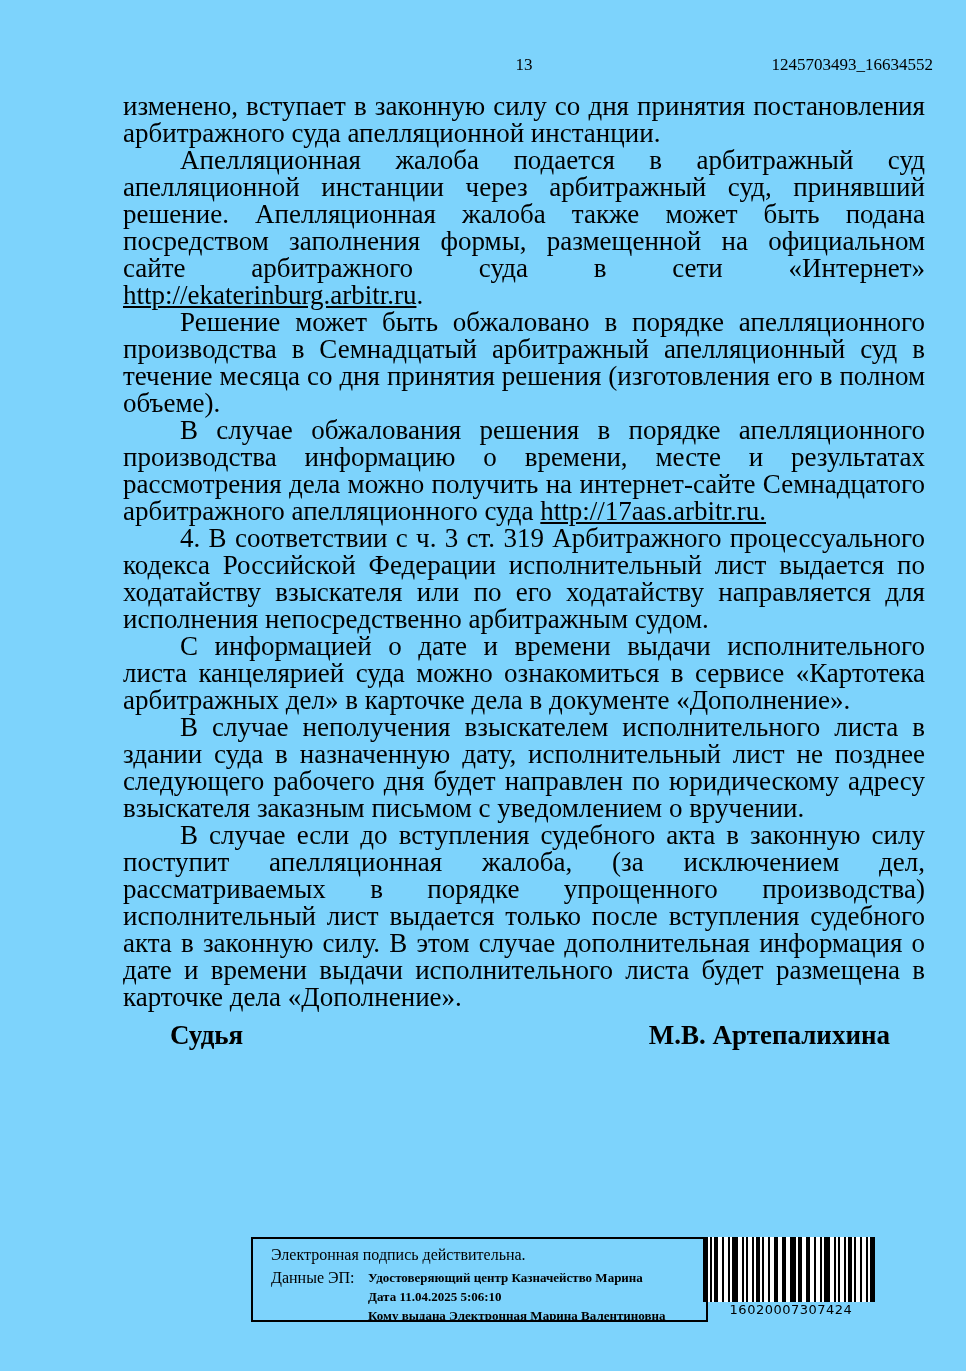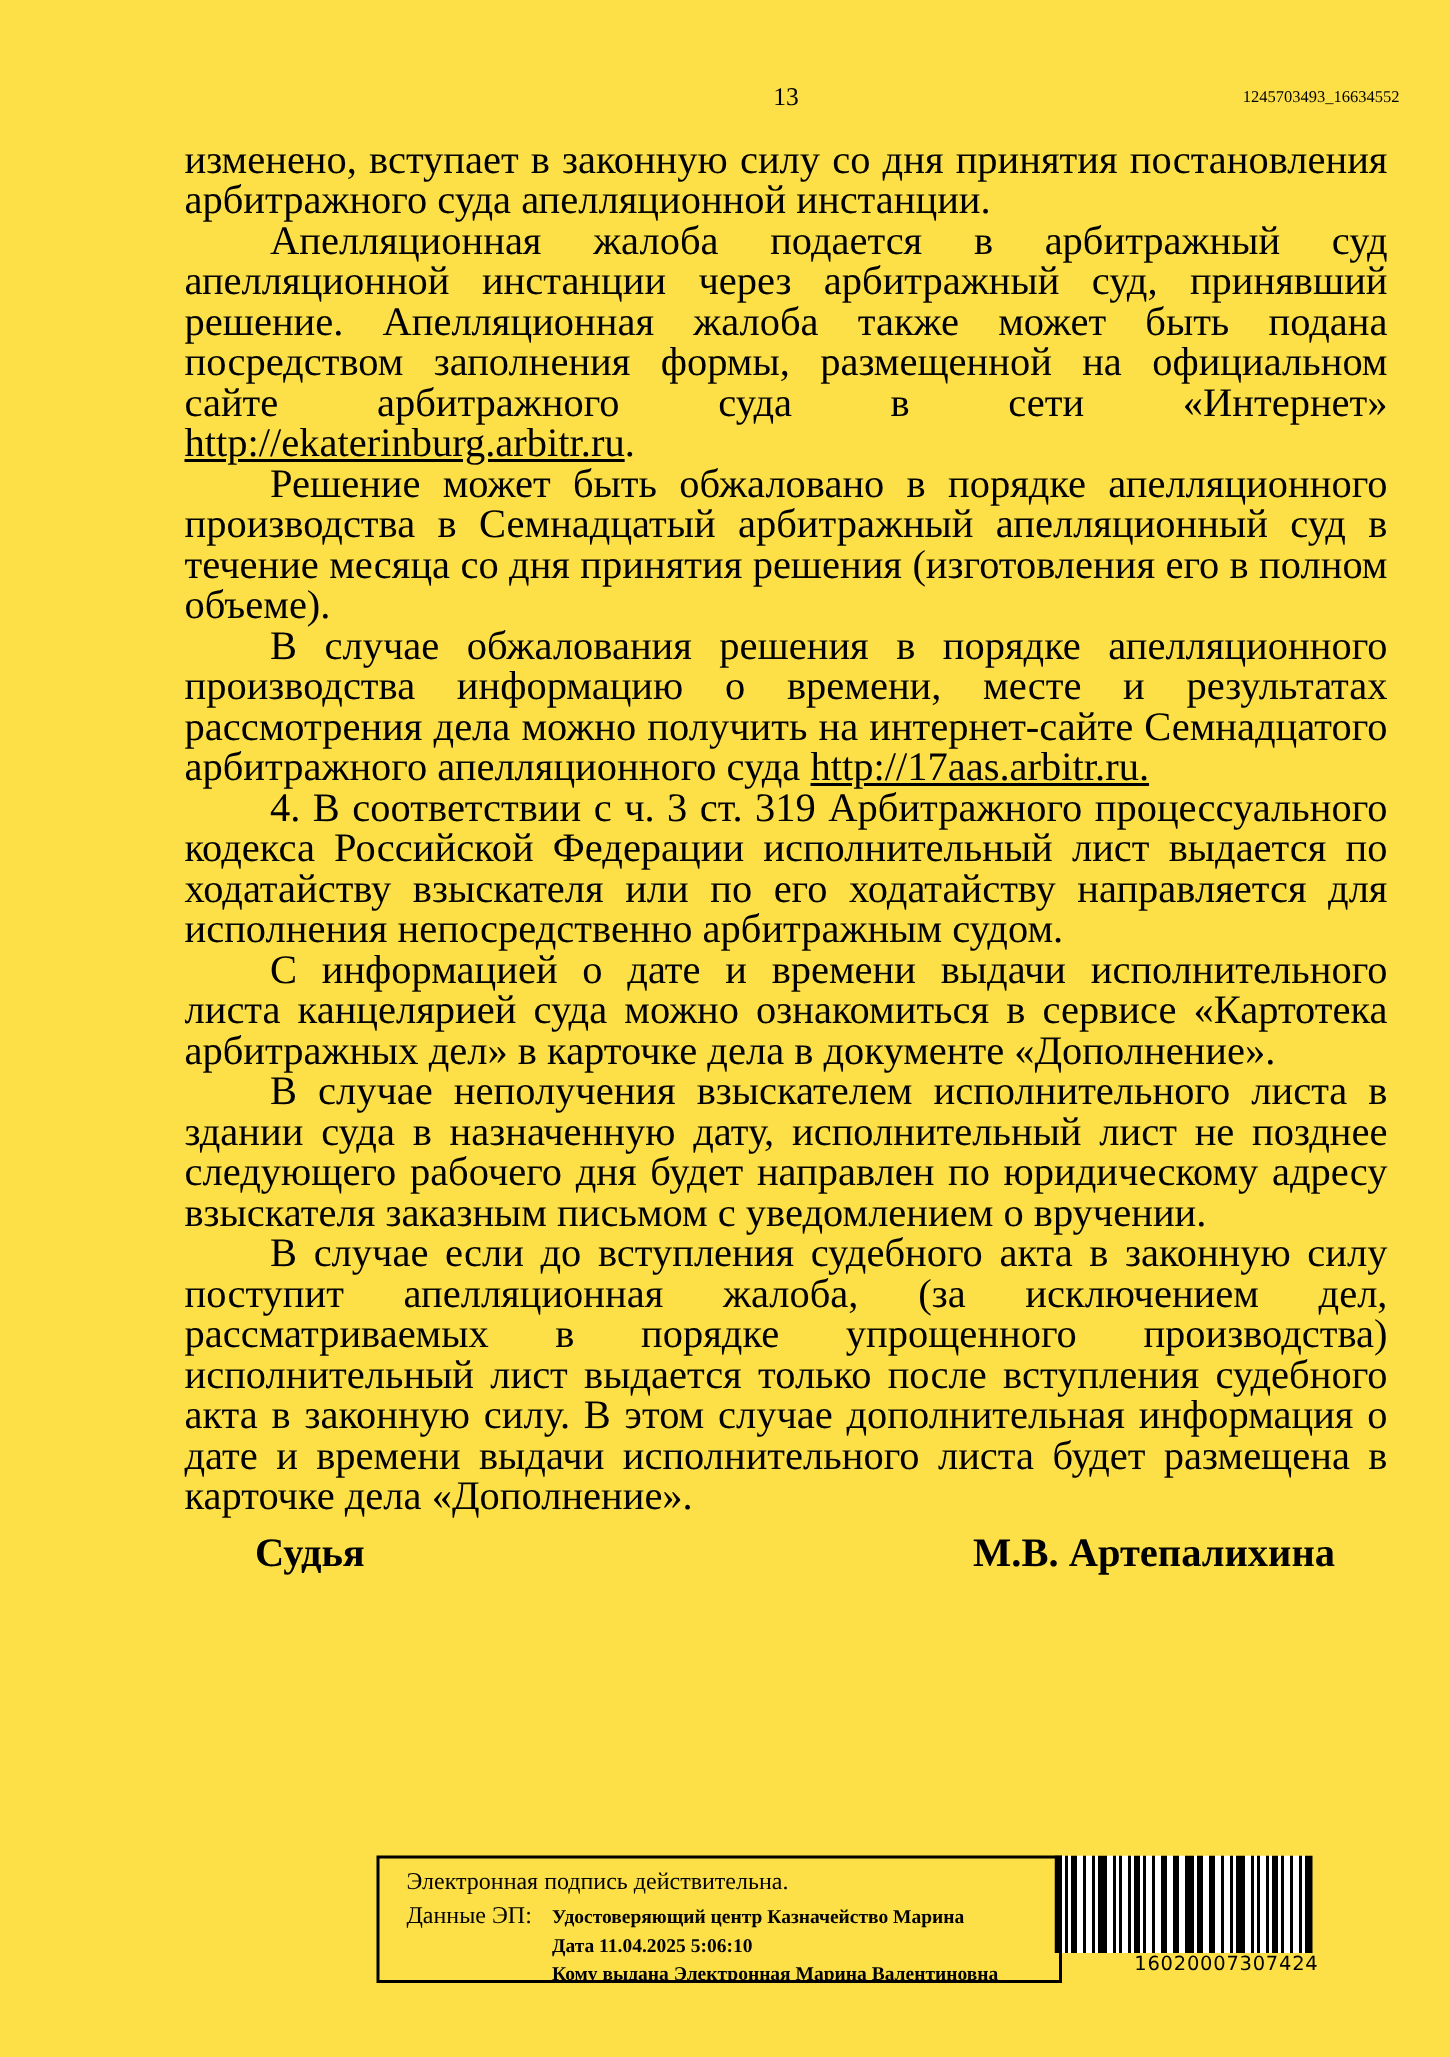--- a/index.html
+++ b/index.html
@@ -2,37 +2,37 @@
 <html lang="ru"><head>
 <meta charset="utf-8">
 <title>Document page</title>
 <style>
   html, body { margin: 0; padding: 0; background: #888; }
   .page {
     position: relative;
     width: 966px;
     height: 1371px;
     margin: 0 auto;
-    background: #fde047;
+    background: #7dd3fc;
     color: #000000;
     font-family: "Liberation Serif", "DejaVu Serif", serif;
     overflow: hidden;
   }
   
   .page-number {
     position: absolute;
     top: 55px; left: 123px; width: 802px;
     text-align: center;
     font-size: 17px;
     line-height: 20px;
   }
   .doc-id {
     position: absolute;
     top: 55px; right: 33px;
-    font-size: 11px;
+    font-size: 17px;
     line-height: 20px;
   }
   
   .body-text {
     position: absolute;
     top: 93px; left: 123px; width: 802px;
     font-size: 27px;
     line-height: 27px;
     text-align: justify;
   }
@@ -74,21 +74,21 @@
     font-size: 13px;
     line-height: 19px;
     font-weight: bold;
   }
   .stamp-details div { white-space: nowrap; }
   
   .barcode {
     position: absolute;
     left: 703px; top: 1237px;
     width: 176px;
-    text-align: right;
+    text-align: center;
   }
   .barcode-bars {
     display: flex;
     align-items: stretch;
     height: 65px;
     width: 176px;
     overflow: hidden;
   }
   .barcode-bars .bar { background: #000; height: 100%; flex: 0 0 auto; }
   .barcode-bars .gap { background: #fff; height: 100%; flex: 0 0 auto; }

